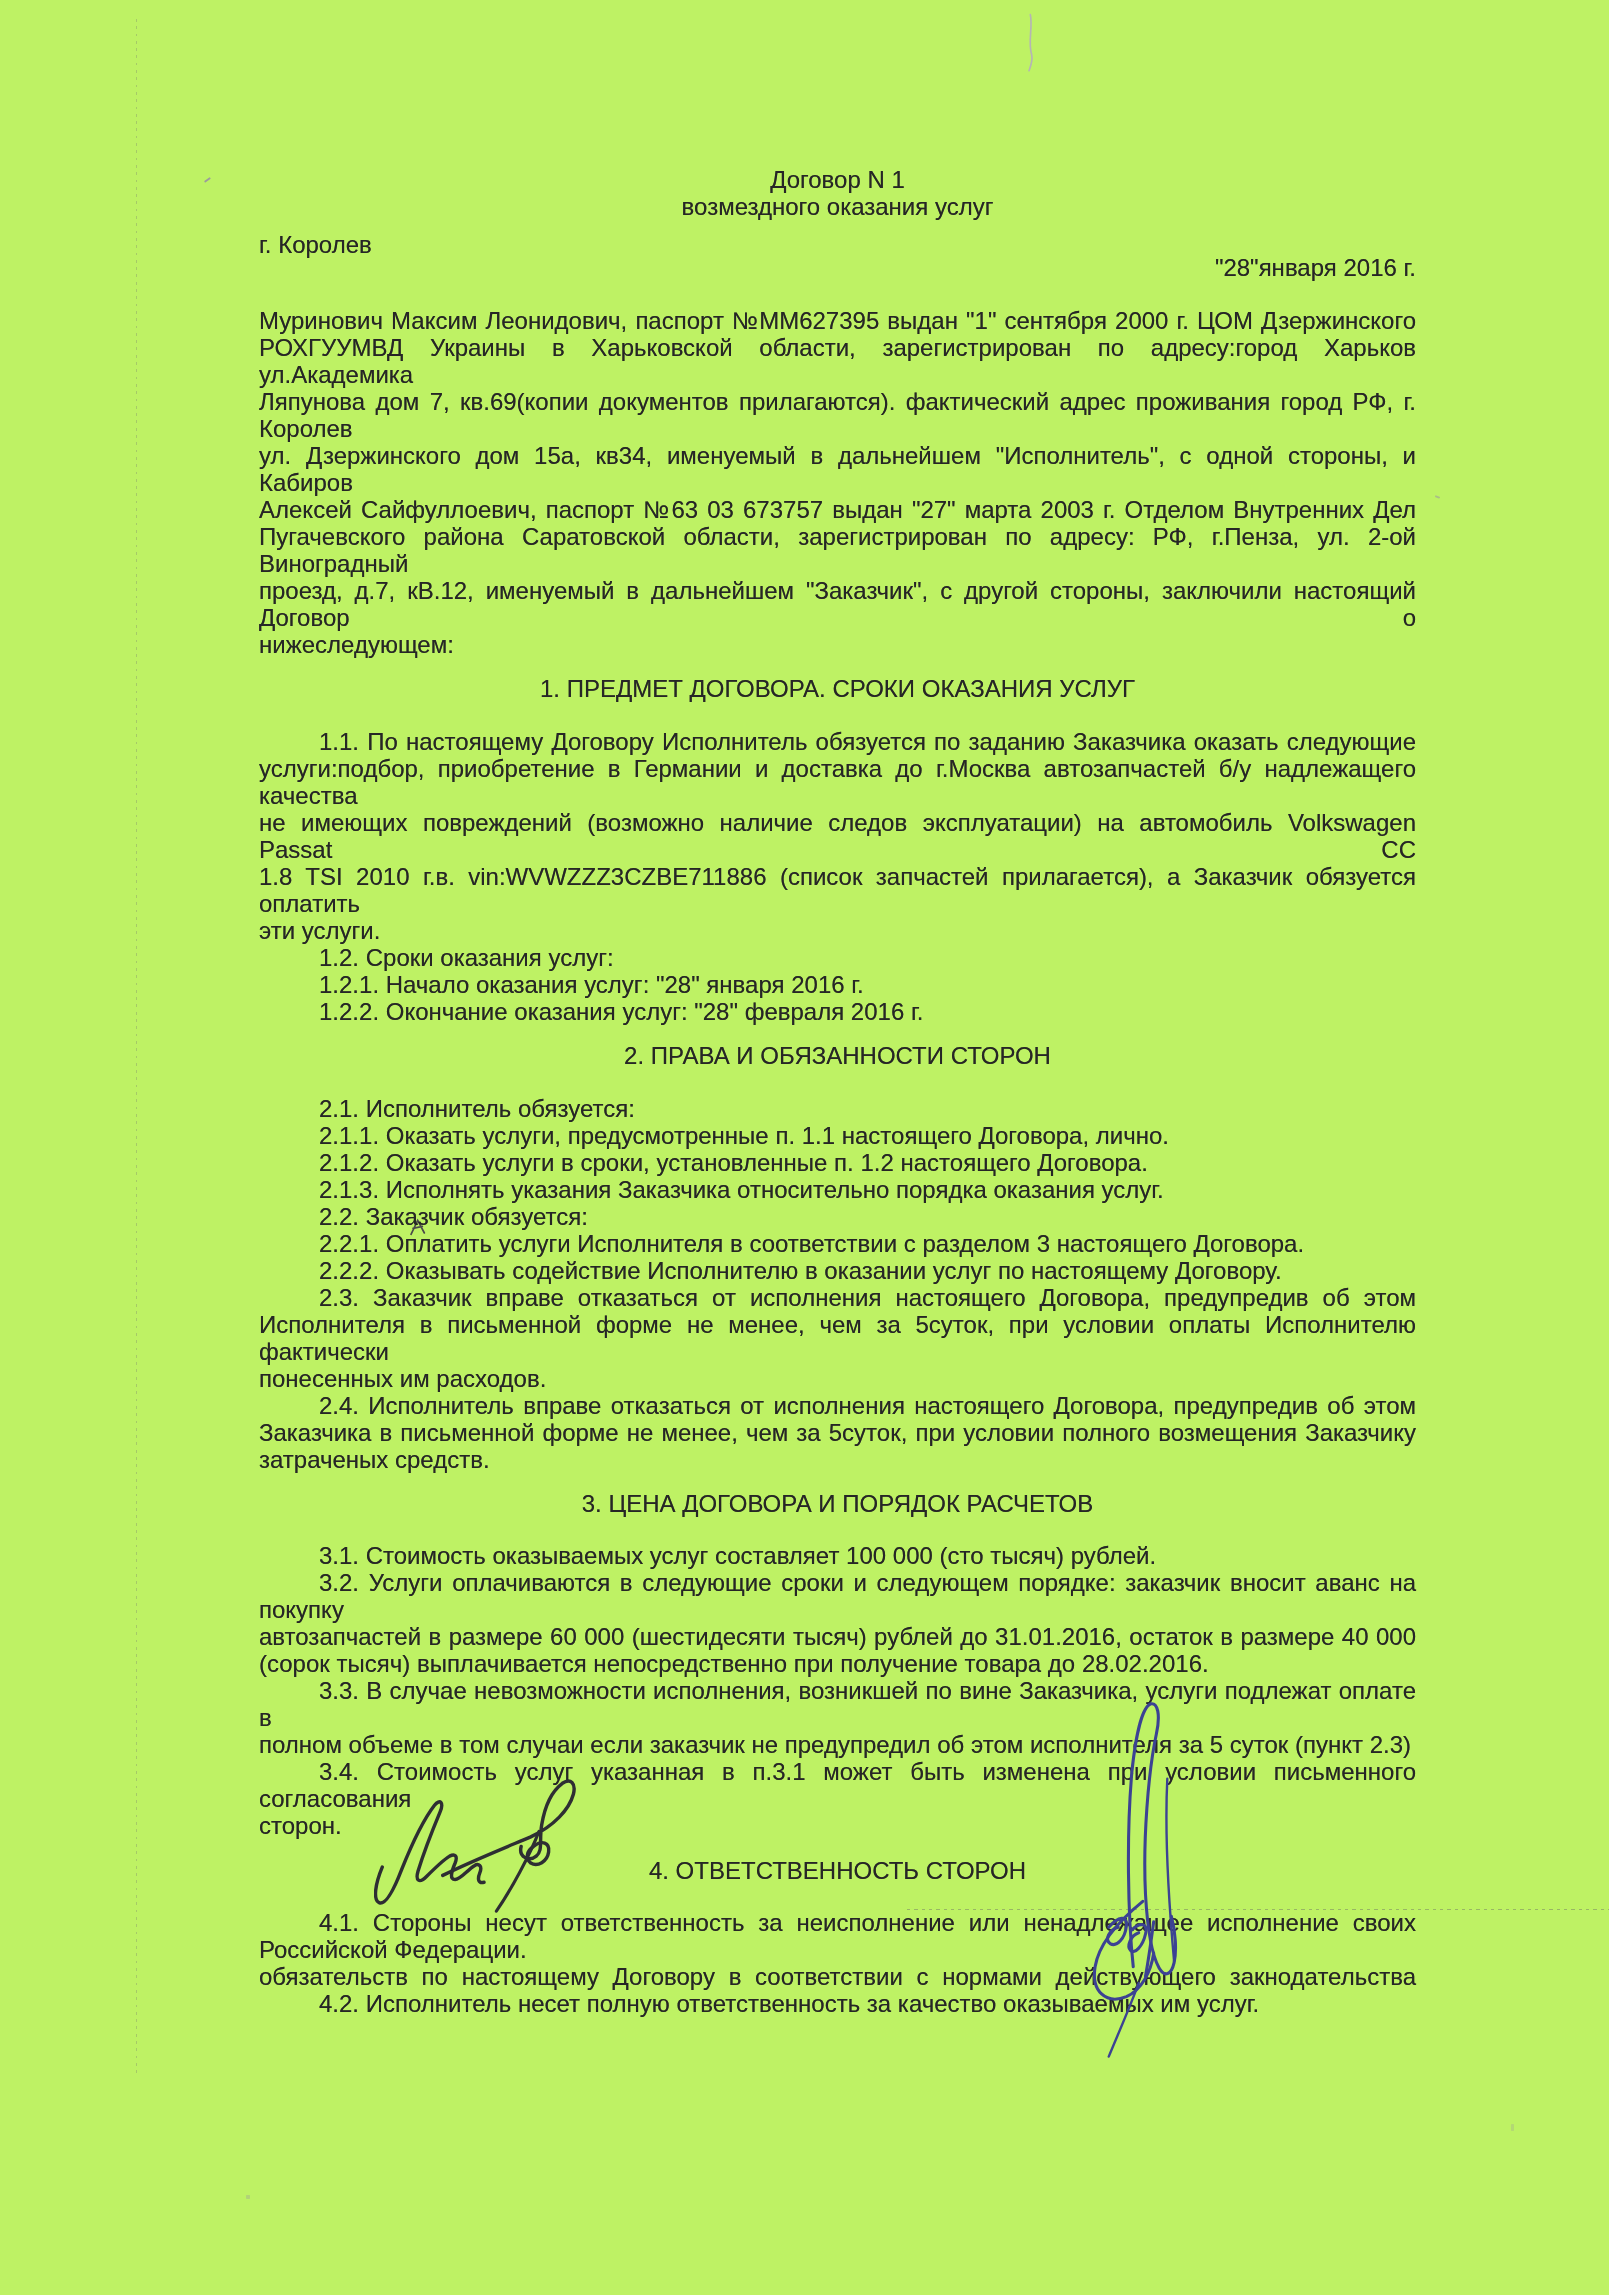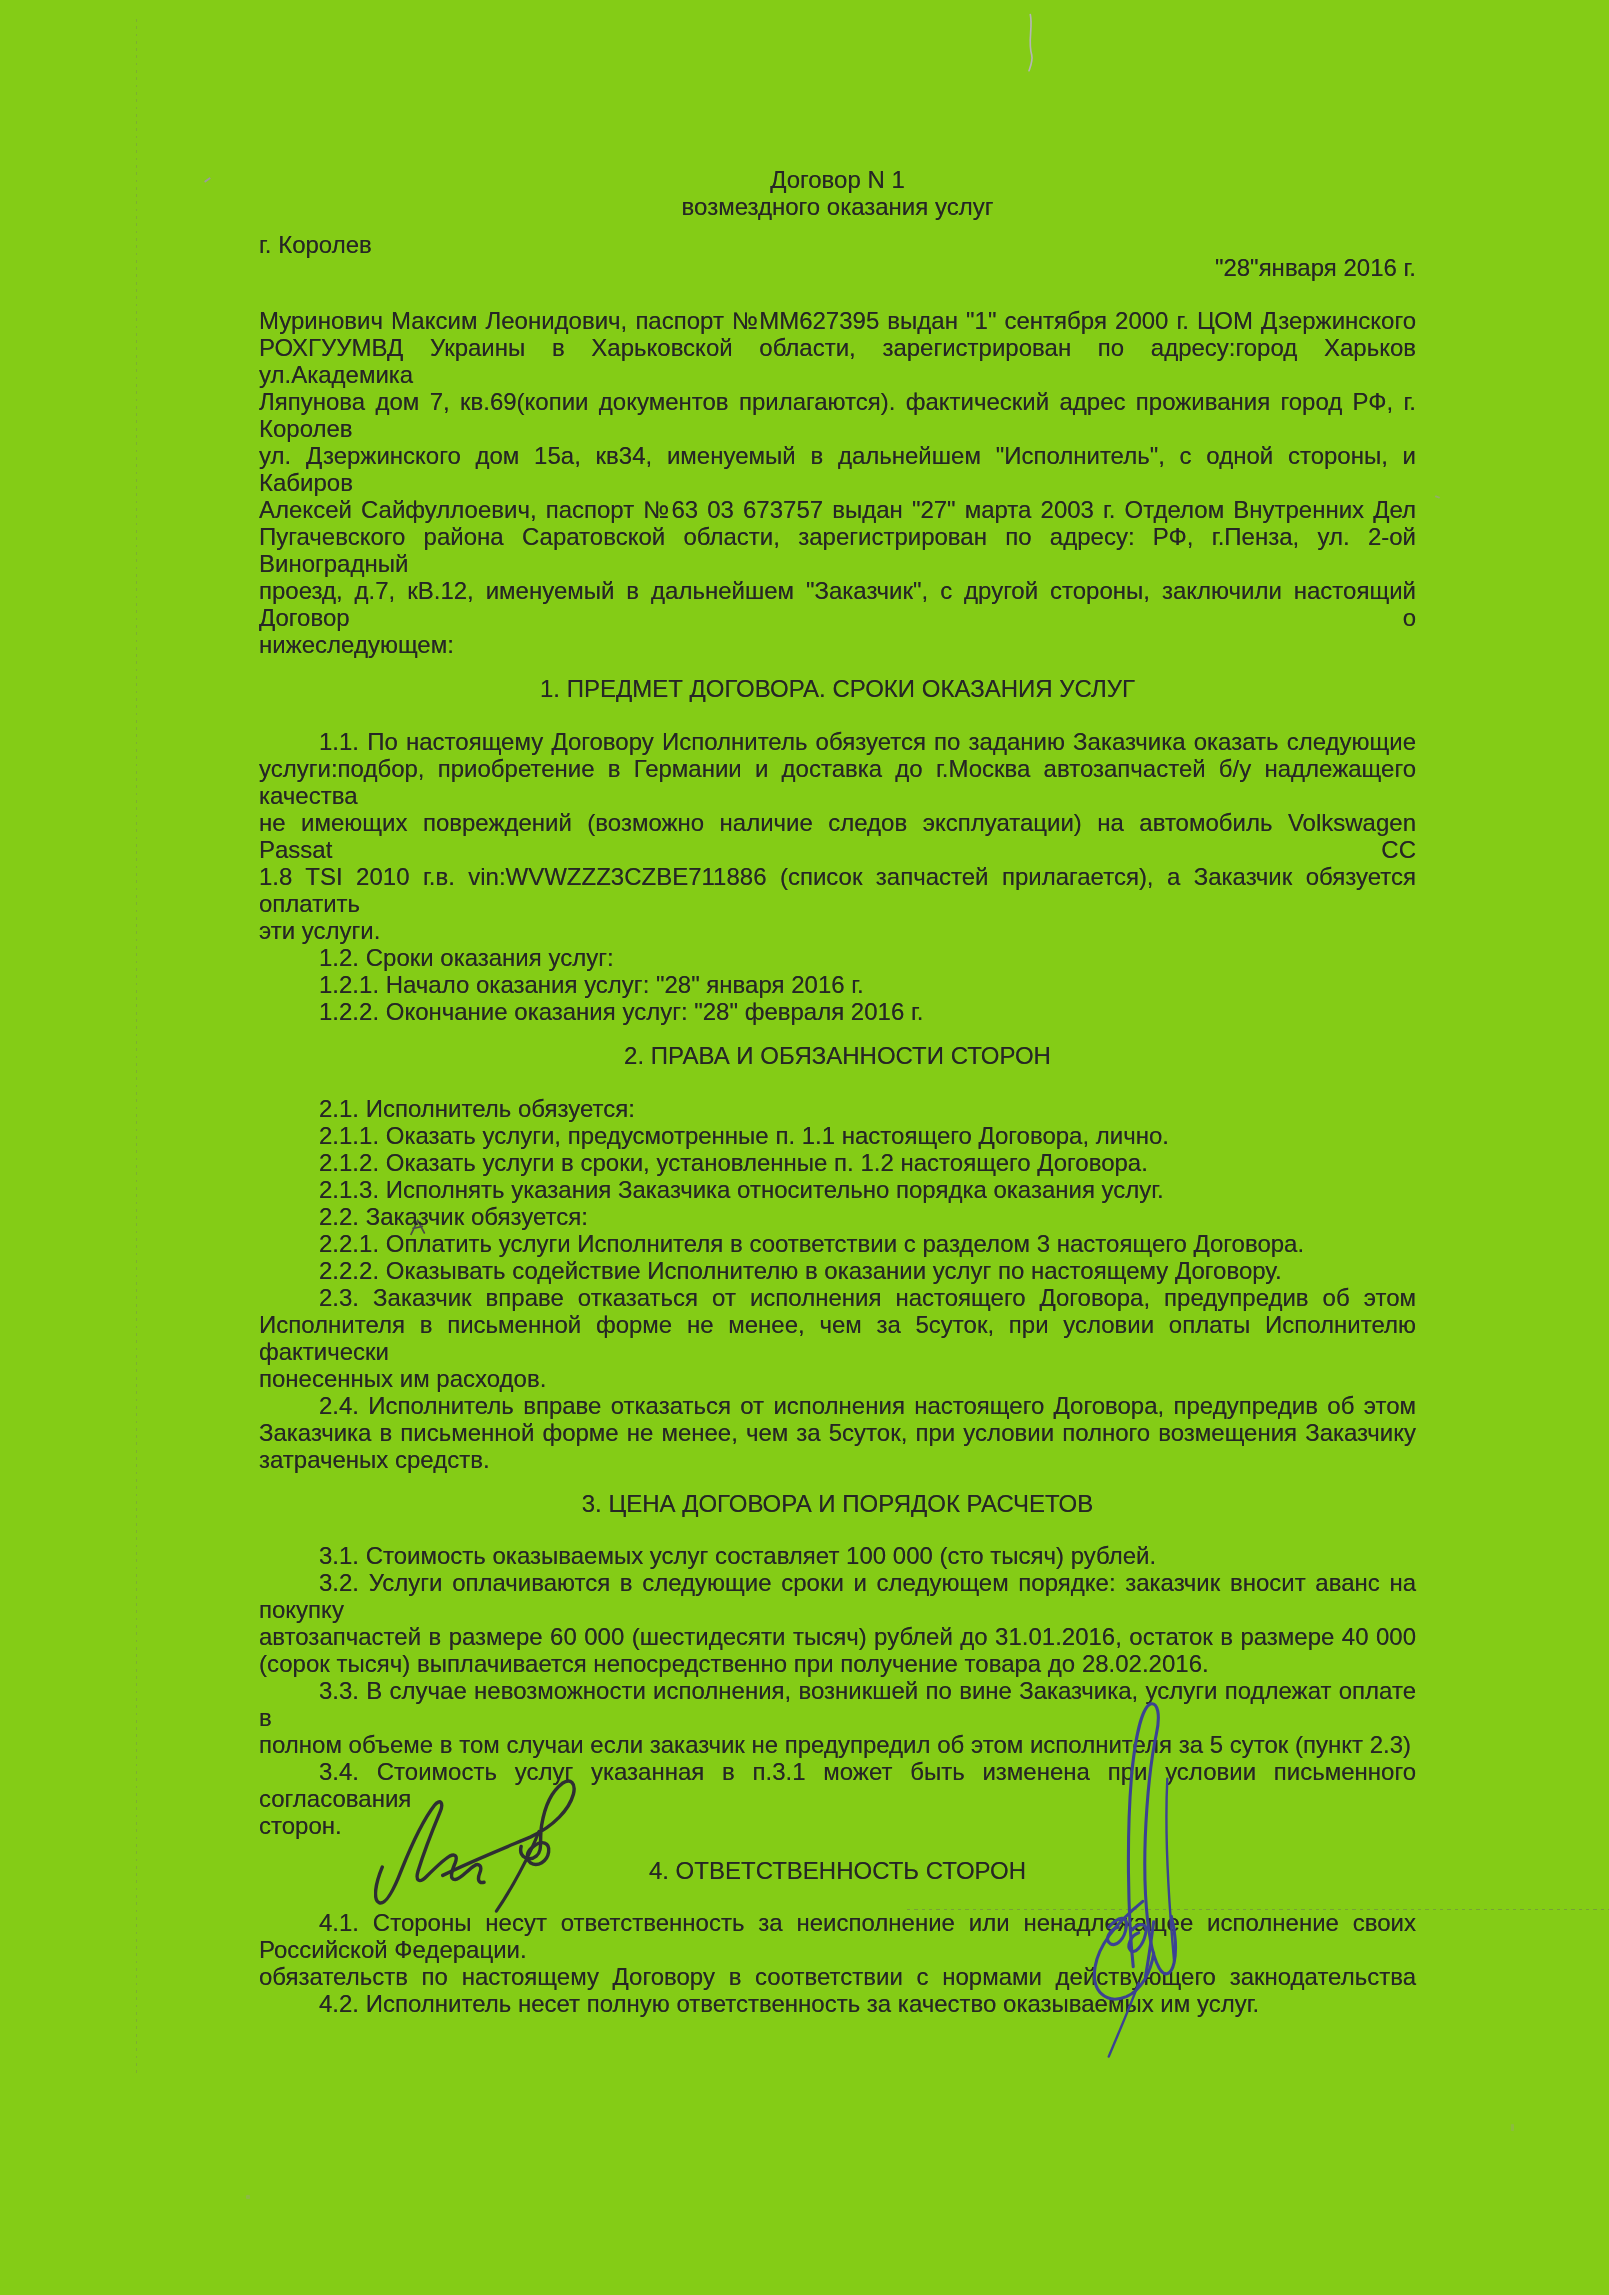--- a/index.html
+++ b/index.html
@@ -1,19 +1,19 @@
 <!DOCTYPE html>
 <html lang="ru" style="font-size:10.7px"><head>
 <meta charset="utf-8">
 <style>
   html,body{margin:0;padding:0;background:#efefef;}
   .page{
     position:relative;
     width:1609px;height:2295px;
-    background:#84cc16;
+    background:#bef264;
     overflow:hidden;
     font-family:"Liberation Sans","DejaVu Sans",sans-serif;
     color:#262626;
     text-shadow:0 0 0.5px rgba(30,30,30,.55);
   }
   .content{
     position:absolute;left:259px;top:166px;width:1157px;
     font-size:24px;line-height:27px;
   }
   .title-block{text-align:center;}

